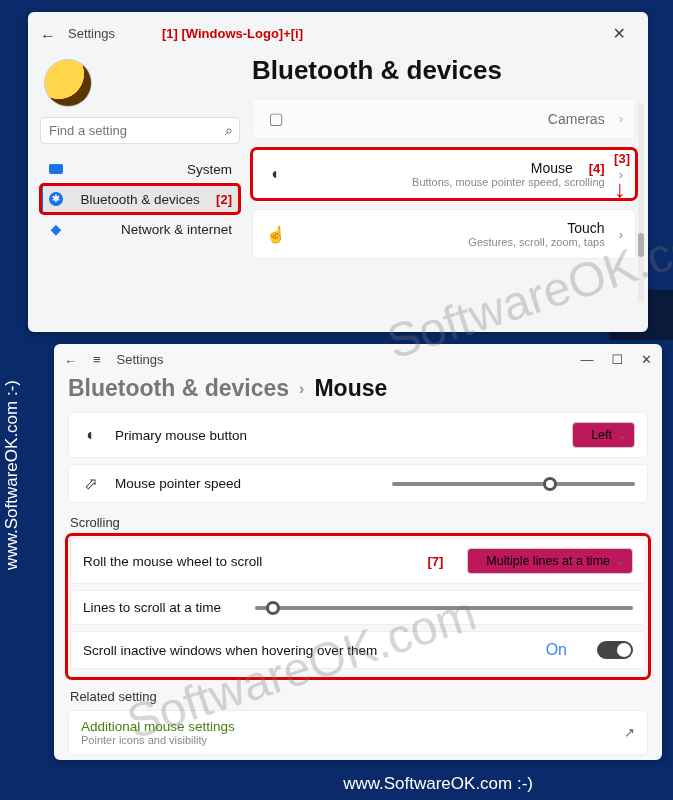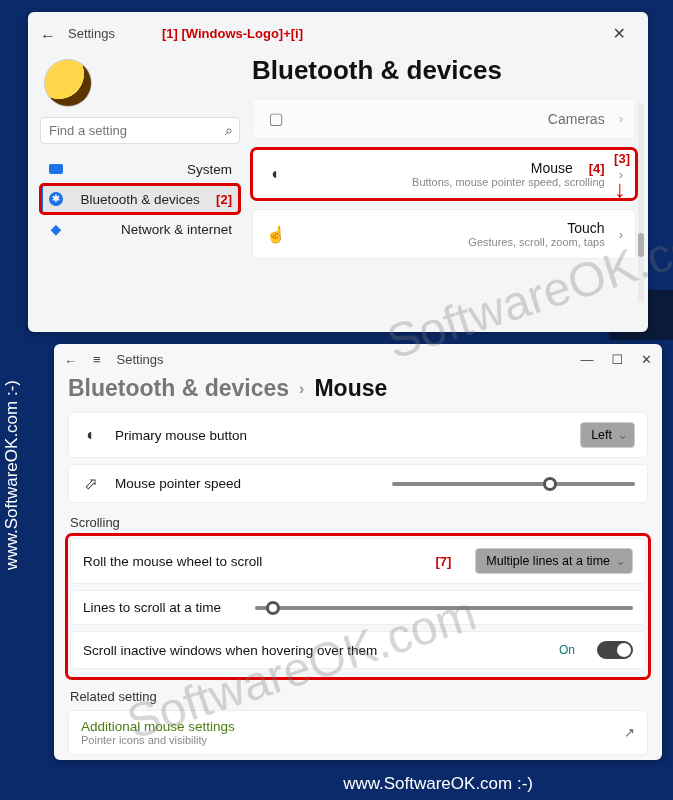--- a/index.html
+++ b/index.html
@@ -57,30 +57,30 @@
   
   .w2-header { display:flex; align-items:center; padding:8px 10px; gap:16px; }
   .w2-header .right { margin-left:auto; display:flex; gap:18px; }
   .w2-header .btn { font-size:13px; color:#444; cursor:pointer; }
   .breadcrumb { font-size:23px; font-weight:600; color:#444; padding:0 14px 10px 14px; display:flex; align-items:center; gap:10px; }
   .breadcrumb .chev2 { color:#999; font-size:16px; }
   .w2-content { padding: 0 14px; }
   .row { background:#fff; border:1px solid #eee; border-radius:5px; display:flex; align-items:center; padding:9px 12px; margin-bottom:6px; gap:14px; }
   .row-icon { width:20px; text-align:center; color:#333; font-size:16px; }
   .row-label { font-size:13.5px; color:#111; flex:1; }
-  .dropdown { border:1px solid #ccc; border-radius:4px; padding:5px 22px 5px 10px; font-size:12.5px; background:#a3a3a3; cursor:pointer; position:relative; }
+  .dropdown { border:1px solid #ccc; border-radius:4px; padding:5px 22px 5px 18px; font-size:12.5px; background:#be185d; cursor:pointer; position:relative; }
   .dropdown::after { content:"⌄"; position:absolute; right:6px; top:4px; color:#666; }
   .slider { flex:1; height:4px; background:#888; border-radius:2px; position:relative; margin-left:20px; }
   .slider-thumb { position:absolute; top:-5px; width:14px; height:14px; background:#fff; border:3px solid #555; border-radius:50%; }
 
   .section-head { font-size:13px; color:#333; padding:6px 2px; font-weight:400; }
   .group-hl { outline:3px solid #d00; outline-offset:0; border-radius:4px; padding:2px; margin-bottom:6px; }
   .toggle { width:36px; height:18px; background:#444; border-radius:10px; position:relative; cursor:pointer; }
   .toggle::after { content:""; position:absolute; right:2px; top:2px; width:14px; height:14px; background:#fff; border-radius:50%; }
-  .toggle-label { font-size:12px; color:#0f766e; margin-right:8px; }
+  .toggle-label { font-size:16px; color:#3b82f6; margin-right:16px; }
 
   .subrow { background:#fff; border:1px solid #eee; border-radius:5px; padding:8px 12px; margin-bottom:6px; display:flex; align-items:center; cursor:pointer; }
   .subrow-body { flex:1; }
   .subrow-title { font-size:13.5px; color:#4d7c0f; }
   .subrow-sub { font-size:11px; color:#888; }
   .ann7 { color:#c00; font-weight:bold; font-size:13px; margin-right:10px; }
   .dark-shape { position:absolute; right:0; top:290px; width:64px; height:50px; background:#0a1a3a; }
   .ext-icon { font-size:13px; color:#666; }
 </style>
 </head>

